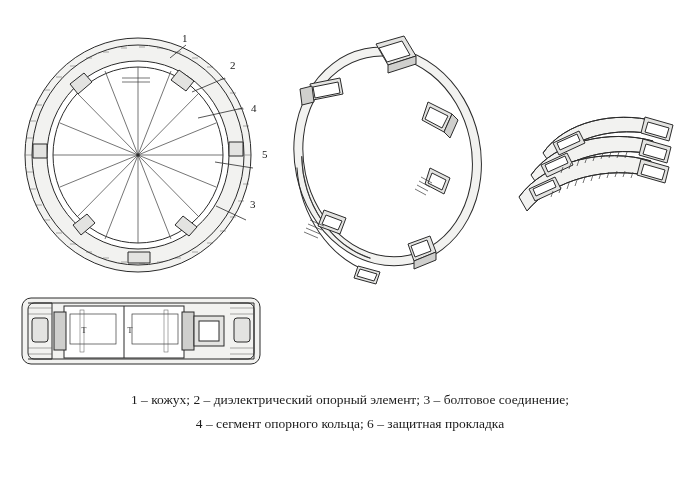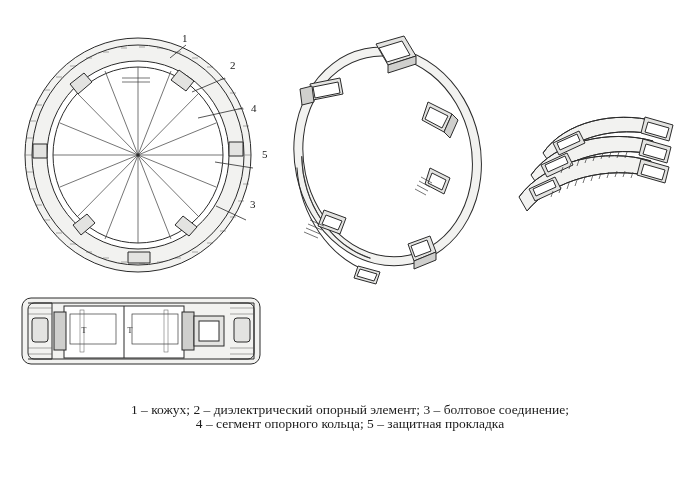--- a/index.html
+++ b/index.html
@@ -29,21 +29,21 @@
   .caption {
     position: absolute;
     left: 0;
     width: 700px;
     text-align: center;
     font-family: "Liberation Serif", serif;
     font-size: 13.5px;
     color: #1b1b1b;
     line-height: 1.55;
   }
-  .caption-line-1 { top: 390px; margin-top: 10px; }
+  .caption-line-1 { top: 390px; }
   .caption-line-2 { top: 414px; }
   svg { display: block; overflow: visible; }
   .stroke {
     fill: none;
     stroke: #2b2b2b;
     stroke-width: 1;
   }
   .stroke-thin {
     fill: none;
     stroke: #3a3a3a;
@@ -308,15 +308,15 @@
           <path d="M10 62 L34 62"></path>
         <path d="M212 16 L236 16"></path>
           <path d="M212 22 L236 22"></path>
           <path d="M212 56 L236 56"></path>
           <path d="M212 62 L236 62"></path>
       </g>
     </svg>
   </div>
 
   <div class="caption caption-line-1">1 – кожух; 2 – диэлектрический опорный элемент; 3 – болтовое соединение;</div>
-  <div class="caption caption-line-2">4 – сегмент опорного кольца; 5 – защитная прокладка</div>
+  <div class="caption caption-line-2">4 – сегмент опорного кольца; 6 – защитная прокладка</div>
 
 </div>
 
 </body></html>

